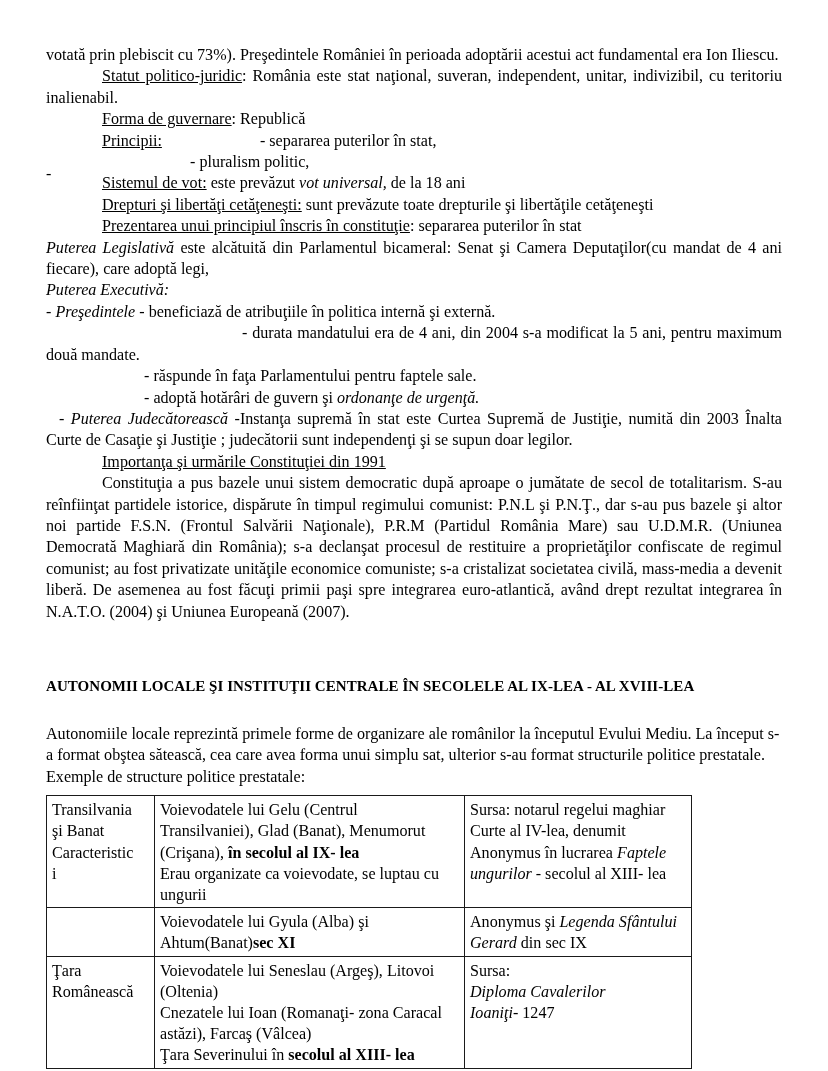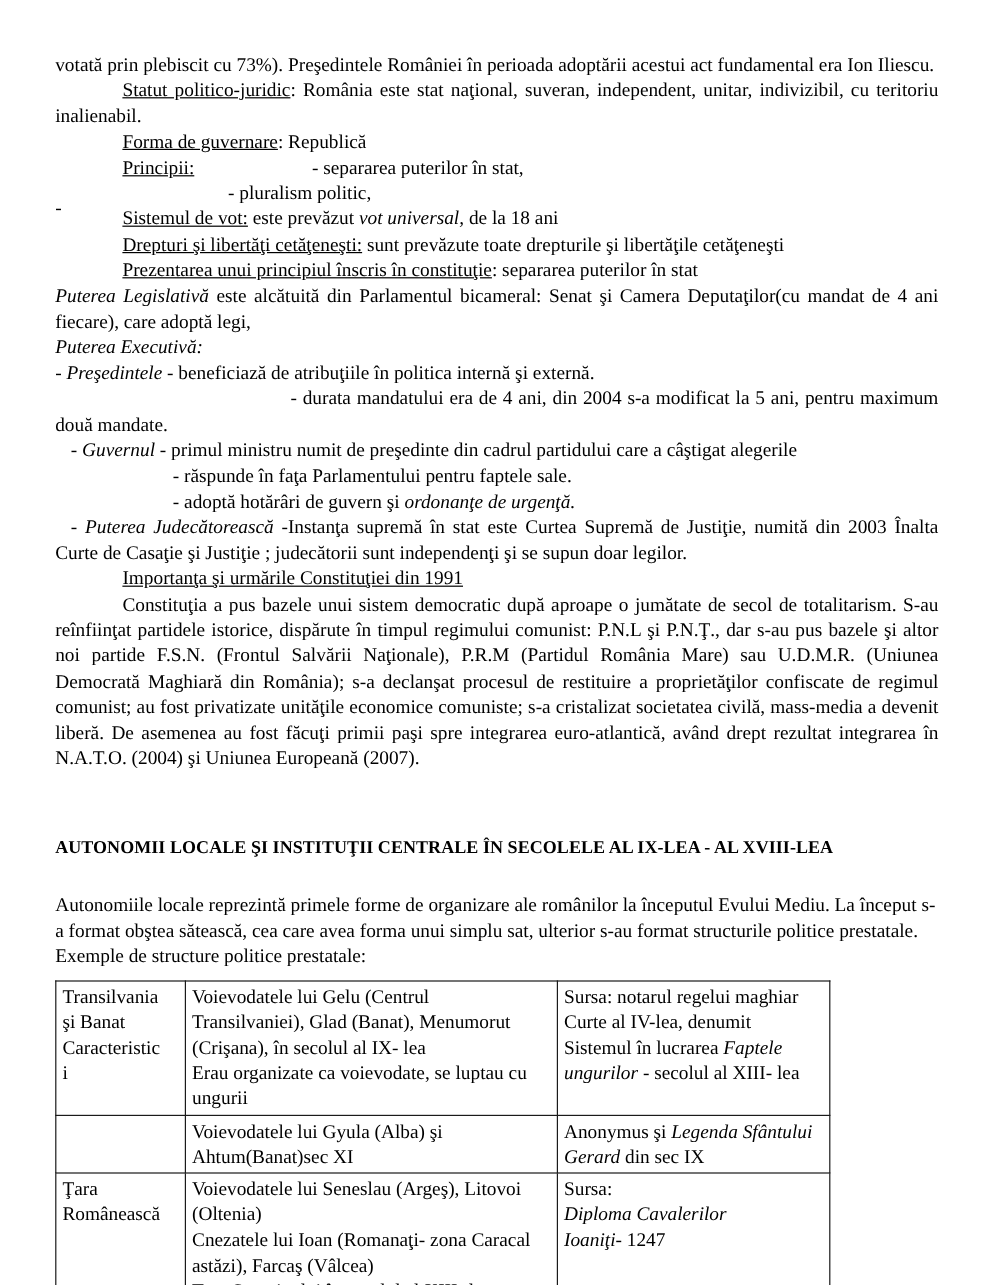--- a/index.html
+++ b/index.html
@@ -25,21 +25,21 @@
   }
   p {
     margin: 0;
     font-size: 16.1px;
     line-height: 21.4px;
     text-align: justify;
     text-justify: inter-word;
   }
   p.nojust { text-align: left; }
   .i { font-style: italic; }
-  .b { font-weight: normal; }
+  .b { font-weight: bold; }
   .iu { text-decoration: underline; }
   .ind-tab { display: inline-block; width: 56px; }
   .ind-tab2 { display: inline-block; width: 46px; }
   .ind-tab3 { display: inline-block; width: 98px; }
   .ind-small { display: inline-block; width: 13px; }
   .dashmark {
     position: absolute;
     left: 0px;
     top: 119px;
     font-size: 16.1px;
@@ -98,21 +98,20 @@
     <p class="nojust"><span class="ind-tab"></span><span class="iu">Prezentarea unui principiul înscris în constituţie</span><span>: separarea puterilor în stat</span></p>
 
     <p><span class="i">Puterea Legislativă</span><span> este alcătuită din Parlamentul bicameral: Senat şi Camera Deputaţilor(cu mandat de 4 ani fiecare), care adoptă legi,</span></p>
 
     <p class="nojust"><span class="i">Puterea Executivă:</span></p>
 
     <p class="nojust"><span>- </span><span class="i">Preşedintele</span><span>  - beneficiază de atribuţiile în politica internă şi externă.</span></p>
 
     <p><span class="ind-tab3"></span><span class="ind-tab3"></span><span>- durata mandatului era de 4 ani, din 2004 s-a modificat la 5 ani, pentru maximum două mandate.</span></p>
 
-    <p class="nojust"><span class="ind-small"></span><span>- </span><span class="i">Guvernul</span><span>  - primul ministru numit de preşedinte din cadrul partidului care a câştigat alegerile</span></p>
 
     <p class="nojust"><span class="ind-tab3"></span><span>- răspunde în faţa Parlamentului pentru faptele sale.</span></p>
 
     <p class="nojust"><span class="ind-tab3"></span><span>- adoptă hotărâri de guvern şi </span><span class="i">ordonanţe de urgenţă.</span></p>
 
     <p><span class="ind-small"></span><span>- </span><span class="i">Puterea Judecătorească</span><span>  -Instanţa supremă în stat este Curtea Supremă de Justiţie, numită din 2003 Înalta Curte de Casaţie şi Justiţie ; judecătorii sunt  independenţi şi se supun doar legilor.</span></p>
 
     <p class="nojust"><span class="ind-tab"></span><span class="iu">Importanţa şi urmările Constituţiei din 1991</span></p>
 
     <p><span class="ind-tab"></span><span>Constituţia a pus bazele unui sistem democratic după aproape o jumătate de secol de totalitarism. S-au reînfiinţat partidele istorice, dispărute în timpul regimului comunist: P.N.L şi P.N.Ţ., dar s-au pus bazele şi altor noi partide F.S.N. (Frontul Salvării Naţionale), P.R.M (Partidul România Mare) sau U.D.M.R. (Uniunea Democrată Maghiară din România); s-a declanşat procesul de restituire a proprietăţilor confiscate de regimul comunist; au fost privatizate unităţile economice comuniste; s-a cristalizat societatea civilă, mass-media a devenit liberă. De asemenea au fost făcuţi primii paşi spre integrarea euro-atlantică, având drept rezultat integrarea în N.A.T.O. (2004) şi Uniunea Europeană (2007).</span></p>
@@ -143,21 +142,21 @@
           <td>
             <span class="line">Voievodatele lui Gelu (Centrul</span>
             <span class="line">Transilvaniei), Glad (Banat), Menumorut</span>
             <span class="line"><span>(Crişana), </span><span class="b">în secolul al IX- lea</span></span>
             <span class="line">Erau organizate ca voievodate, se luptau cu</span>
             <span class="line">ungurii</span>
           </td>
           <td>
             <span class="line">Sursa: notarul regelui maghiar</span>
             <span class="line">Curte al IV-lea, denumit</span>
-            <span class="line"><span>Sistemul în lucrarea </span><span class="i">Faptele</span></span>
+            <span class="line"><span>Anonymus în lucrarea </span><span class="i">Faptele</span></span>
             <span class="line"><span class="i">ungurilor</span><span> - secolul al XIII- lea</span></span>
           </td>
         </tr>
 
         <tr>
           <td></td>
           <td>
             <span class="line">Voievodatele lui Gyula (Alba) şi</span>
             <span class="line"><span>Ahtum(Banat)</span><span class="b">sec XI</span></span>
           </td>

